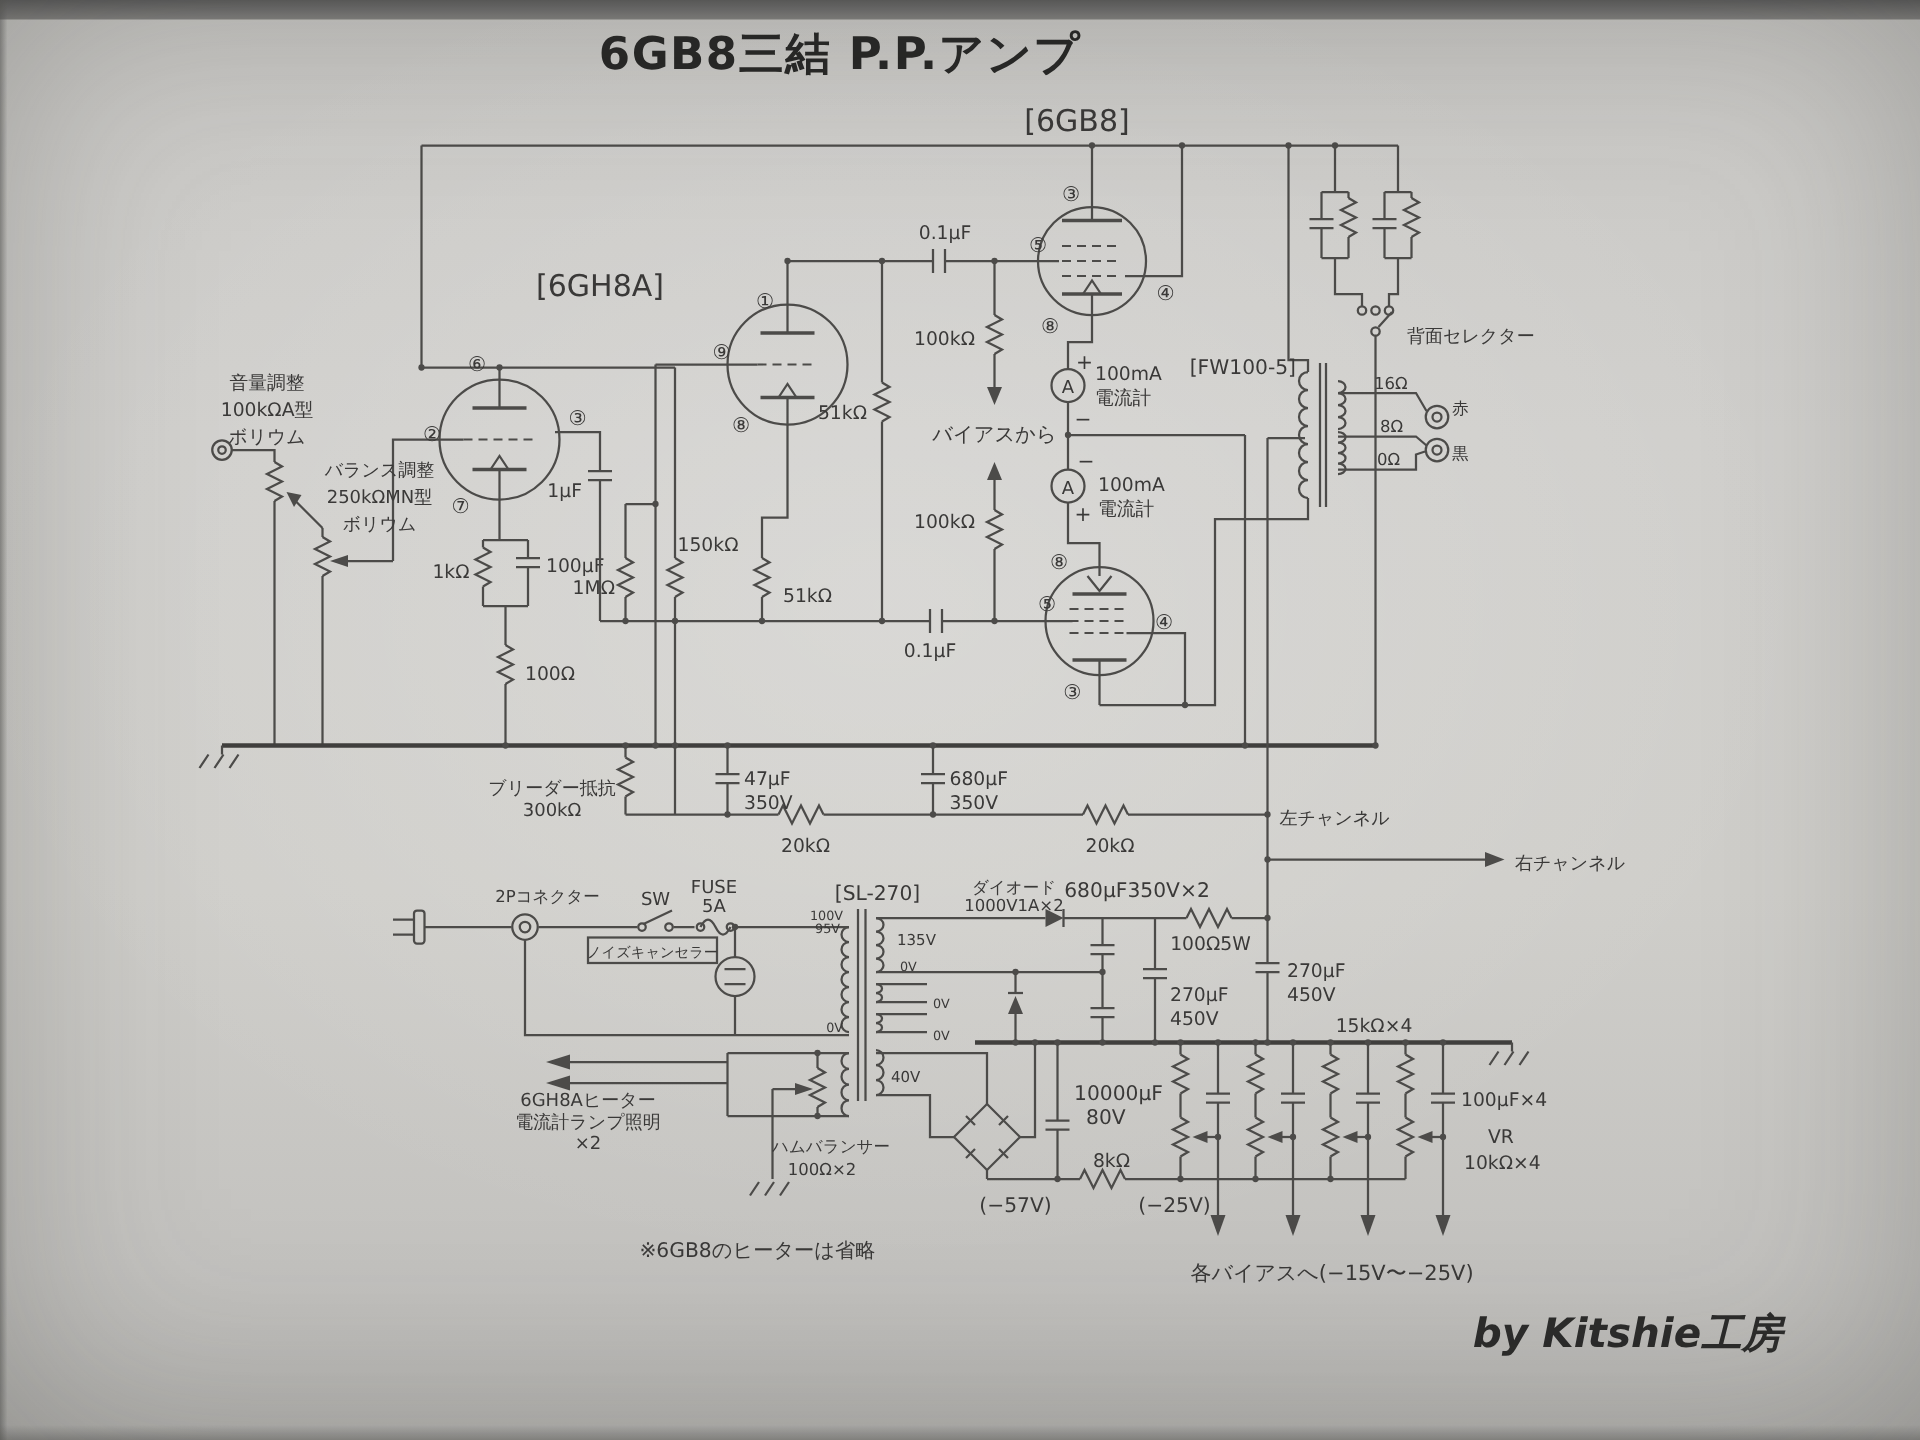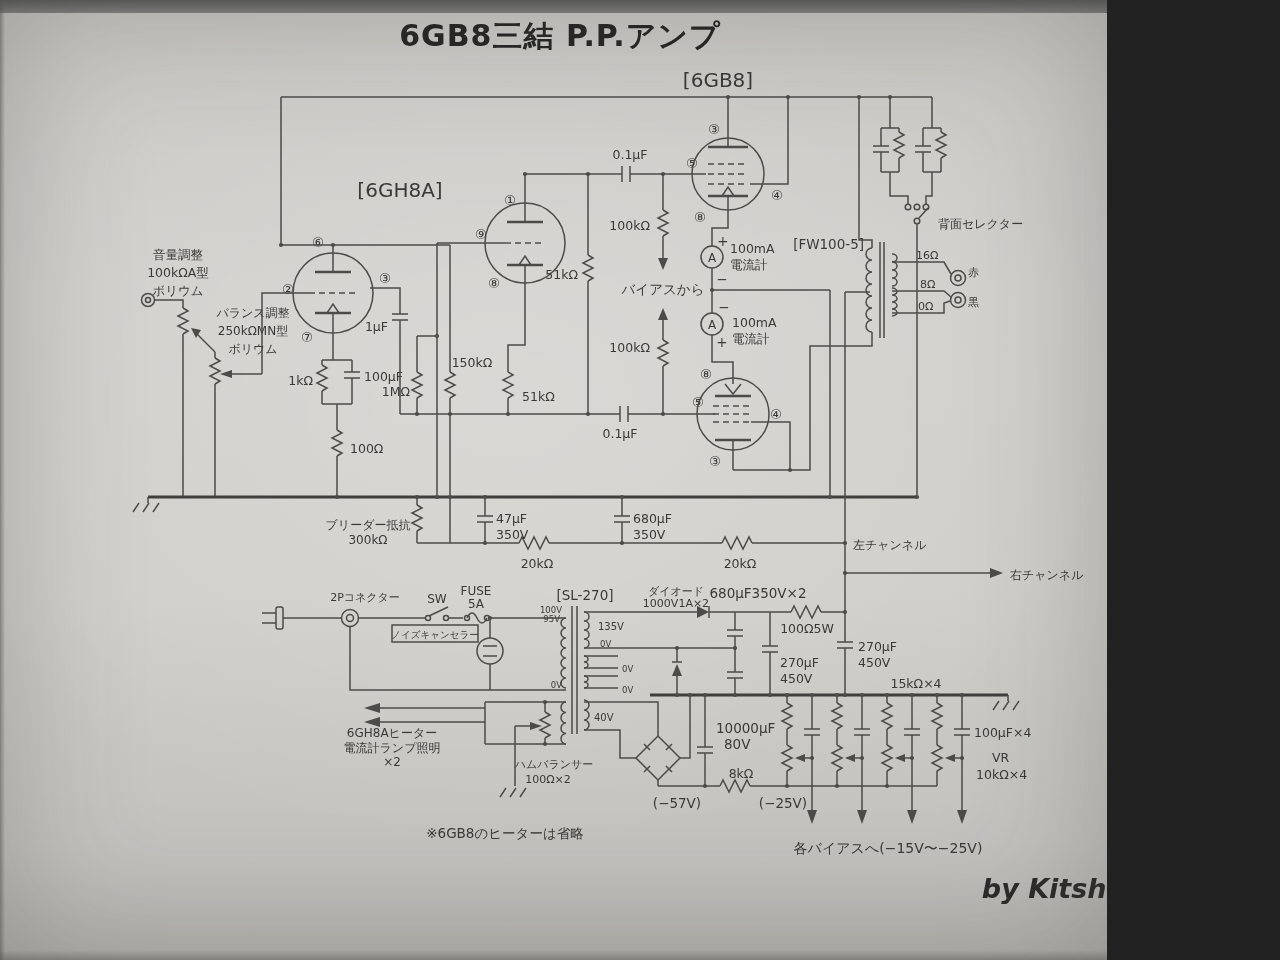--- a/index.html
+++ b/index.html
@@ -1,20 +1,20 @@
 <!DOCTYPE html>
 <html><head>
 <meta charset="utf-8">
 <style>
   html,body{margin:0;padding:0;background:#222;}
-  .photo{position:relative;width:1080px;height:960px;overflow:hidden;
+  .photo{position:relative;width:1280px;height:960px;overflow:hidden;
     background:
       radial-gradient(ellipse 900px 640px at 46% 42%, rgba(255,255,255,.20), rgba(255,255,255,0) 70%),
       linear-gradient(180deg,#c9c8c5 0%,#d0cfcc 30%,#cfceca 62%,#c3c2bf 88%,#b7b6b3 100%);
-    font-family:"DejaVu Sans",sans-serif;padding-left:27px;}
+    font-family:"DejaVu Sans",sans-serif;}
   .photo::after{content:"";position:absolute;inset:0;pointer-events:none;
     box-shadow:inset 0 0 140px rgba(55,55,52,.30);}
   .topband{position:absolute;left:0;top:0;width:1280px;height:13px;
     background:linear-gradient(180deg,#5d5d5d,#838280);}
   .leftedge{position:absolute;left:0;top:0;width:5px;height:960px;
     background:linear-gradient(90deg,rgba(90,90,88,.55),rgba(90,90,88,0));}
   .bottomedge{position:absolute;left:0;bottom:0;width:1280px;height:10px;
     background:linear-gradient(0deg,rgba(90,90,88,.45),rgba(90,90,88,0));}
   svg{position:absolute;left:0;top:0;}
   svg text{fill:#3a3938;}

